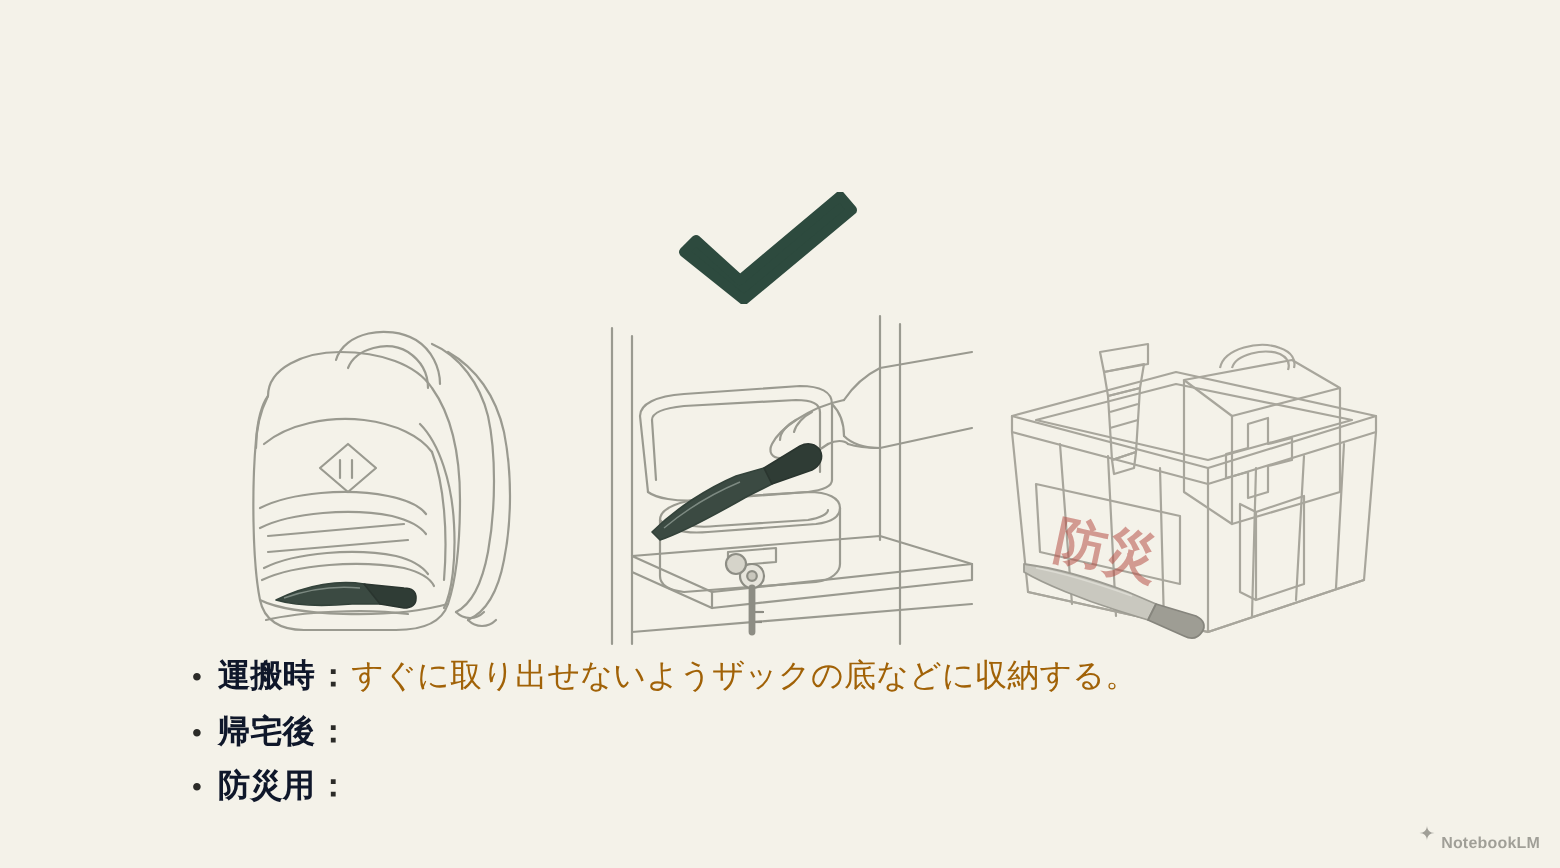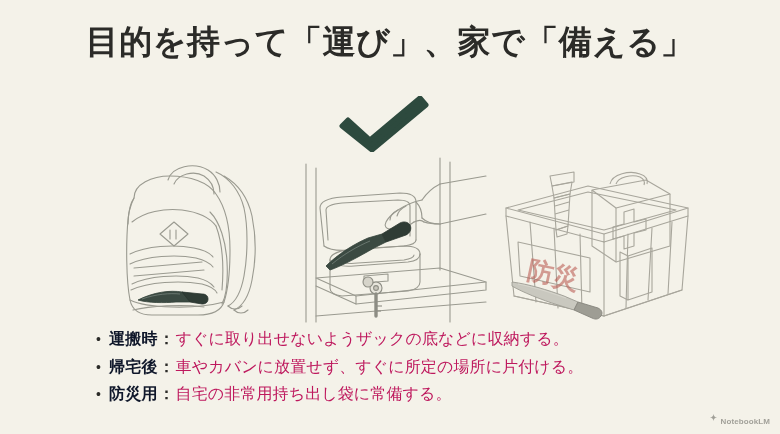--- a/index.html
+++ b/index.html
@@ -94,21 +94,21 @@
     color: #0f172a;
     letter-spacing: 0.2px;
   }
   .bullet-sep {
     font-weight: bold;
     color: #2b2b28;
     padding: 0 1px;
   }
   .bullet-text {
     font-weight: normal;
-    color: #be185d;
+    color: #a16207;
     letter-spacing: 0.1px;
     text-align: right;
   }
 
   
   .watermark {
     position: absolute;
     right: 10px;
     bottom: 8px;
     display: flex;
@@ -121,23 +121,20 @@
     font-weight: bold;
     color: #3b3b36;
     letter-spacing: 0.1px;
   }
 </style>
 </head>
 <body>
 
 <div class="slide">
 
-  <div class="title-wrap">
-    <h1 class="title">目的を持って「運び」、家で「備える」</h1>
-  </div>
 
   <div class="check-wrap">
     <svg width="96" height="56" viewBox="0 0 96 56" aria-hidden="true">
       <path d="M6 30 L12 24 L34 44 L84 2 L90 9 L36 54 Z" fill="#2d4a3e" stroke="#2d4a3e" stroke-width="5" stroke-linejoin="round"></path>
     </svg>
   </div>
 
   <div class="illus-band">
 
     <div class="illus illus-1">
@@ -320,28 +317,26 @@
       <span class="bullet-dot">•</span>
       <span class="bullet-label">運搬時</span>
       <span class="bullet-sep">：</span>
       <span class="bullet-text">すぐに取り出せないようザックの底などに収納する。</span>
     </div>
 
     <div class="bullet-row">
       <span class="bullet-dot">•</span>
       <span class="bullet-label">帰宅後</span>
       <span class="bullet-sep">：</span>
-      <span class="bullet-text">車やカバンに放置せず、すぐに所定の場所に片付ける。</span>
     </div>
 
     <div class="bullet-row">
       <span class="bullet-dot">•</span>
       <span class="bullet-label">防災用</span>
       <span class="bullet-sep">：</span>
-      <span class="bullet-text">自宅の非常用持ち出し袋に常備する。</span>
     </div>
 
   </div>
 
   <div class="watermark">
     <span>
       <svg width="9" height="9" viewBox="0 0 12 12" aria-hidden="true">
         <path d="M6 1 C6 4 4 6 1 6 C4 6 6 8 6 11 C6 8 8 6 11 6 C8 6 6 4 6 1 Z" fill="#3b3b36"></path>
       </svg>
     </span>

